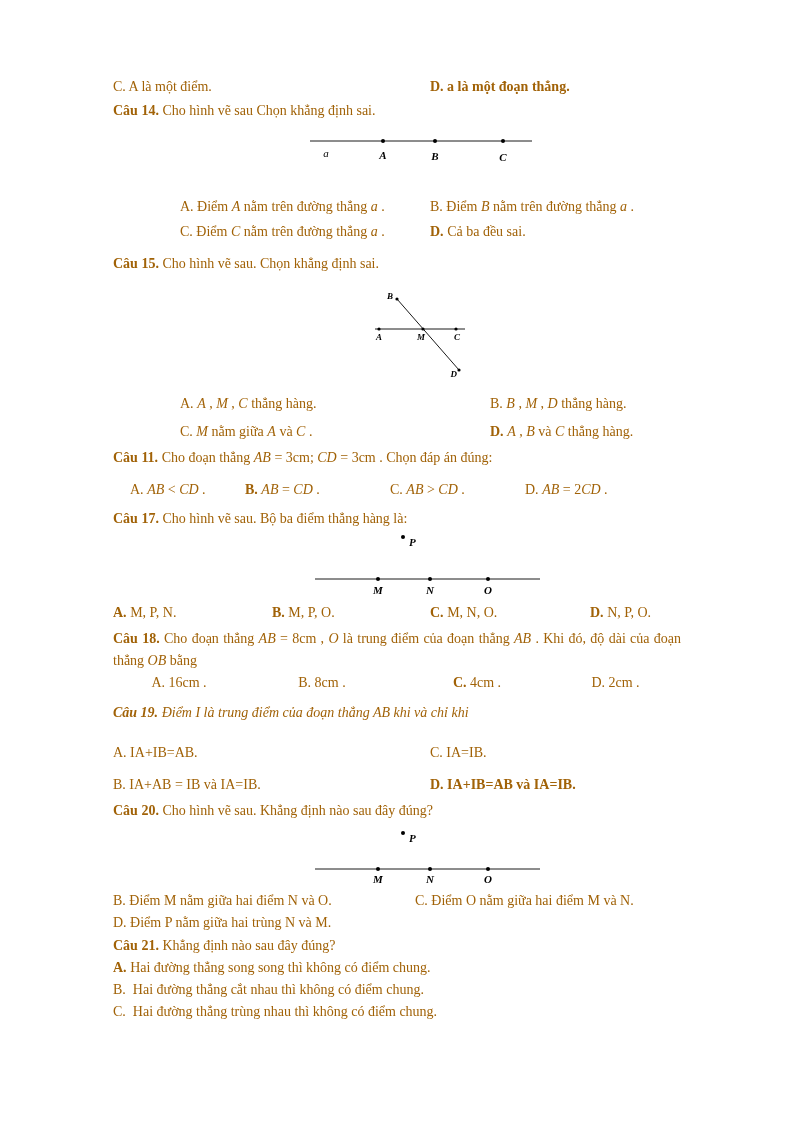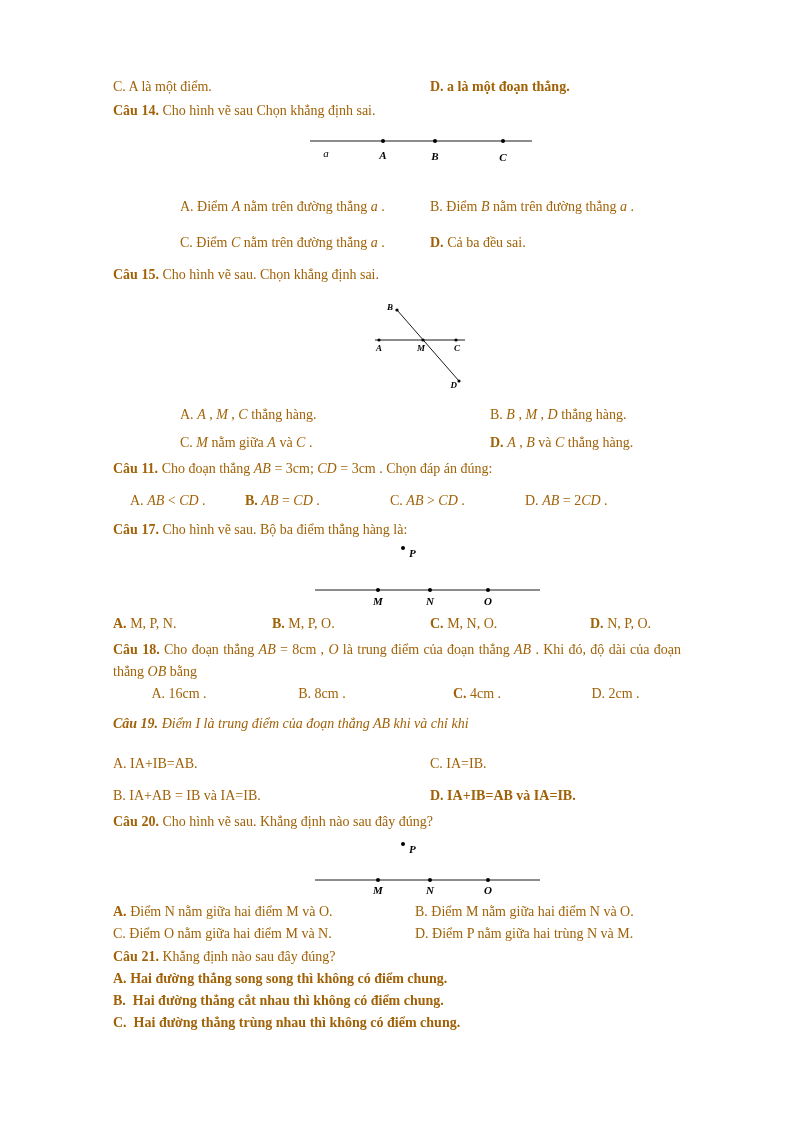--- a/index.html
+++ b/index.html
@@ -10,27 +10,27 @@
     box-sizing:border-box;
     padding:76px 113px 40px 113px;
     background:#ffffff;
     color:#a16207;
     font-family:"Liberation Serif", serif;
     font-size:14px;
     overflow:hidden;
   }
   p { margin:0; line-height:22px; }
   .justify { text-align:justify; }
-  .stmt { white-space:pre-wrap;font-weight:bold; }
+  .stmt { white-space:pre-wrap; }
 
   .top-row { display:grid; grid-template-columns:317px 1fr; }
 
   .qhead-14 { margin-top:2px; }
   .fig-14   { margin-top:6px; display:block; }
-  .opts-14  { display:grid; grid-template-columns:250px 1fr; margin-left:67px; row-gap:14px; margin-top:34px; }
+  .opts-14  { display:grid; grid-template-columns:250px 1fr; margin-left:67px; row-gap:3px; margin-top:34px; }
 
   .qhead-15 { margin-top:10px; }
   .fig-15   { margin-top:15px; display:block; }
   .opts-15  { display:grid; grid-template-columns:310px 1fr; margin-left:67px; row-gap:6px; margin-top:15px; }
 
   .qhead-16 { margin-top:4px; }
   .opts-16  { display:grid; grid-template-columns:115px 145px 135px 1fr; margin-left:17px; margin-top:10px; }
 
   .qhead-17 { margin-top:7px; }
   .fig-17   { margin-top:2px; display:block; }
@@ -167,21 +167,20 @@
       <text class="ptlab" x="296" y="17">P</text>
       <line x1="202" y1="44" x2="427" y2="44" stroke="#000" stroke-width="0.9"></line>
       <circle cx="265" cy="44" r="2" fill="#000"></circle>
       <circle cx="317" cy="44" r="2" fill="#000"></circle>
       <circle cx="375" cy="44" r="2" fill="#000"></circle>
       <text class="ptlab" x="265" y="58" text-anchor="middle">M</text>
       <text class="ptlab" x="317" y="58" text-anchor="middle">N</text>
       <text class="ptlab" x="375" y="58" text-anchor="middle">O</text>
     </svg>
     <div class="opts-20">
-      <span class="opt"><b>A.</b> Điểm N nằm giữa hai điểm M và O.</span>
       <span class="opt">B. Điểm M nằm giữa hai điểm N và O.</span>
       <span class="opt">C. Điểm O nằm giữa hai điểm M và N.</span>
       <span class="opt">D. Điểm P nằm giữa hai trùng N và M.</span>
     </div>
   </section>
 
   <section>
     <p class="qhead-21"><b>Câu 21.</b><span> Khẳng định nào sau đây đúng?</span></p>
     <p class="stmt"><b>A.</b> Hai đường thẳng song song thì không có điểm chung.</p>
     <p class="stmt">B.  Hai đường thẳng cắt nhau thì không có điểm chung.</p>

